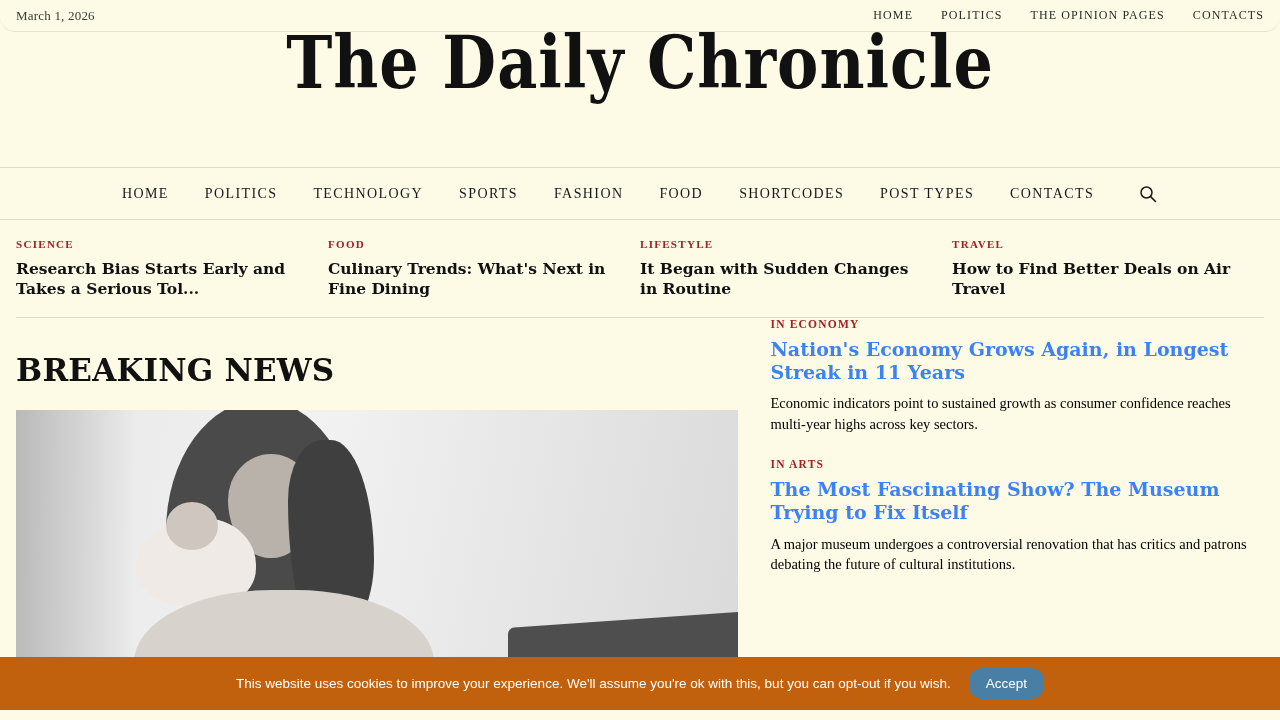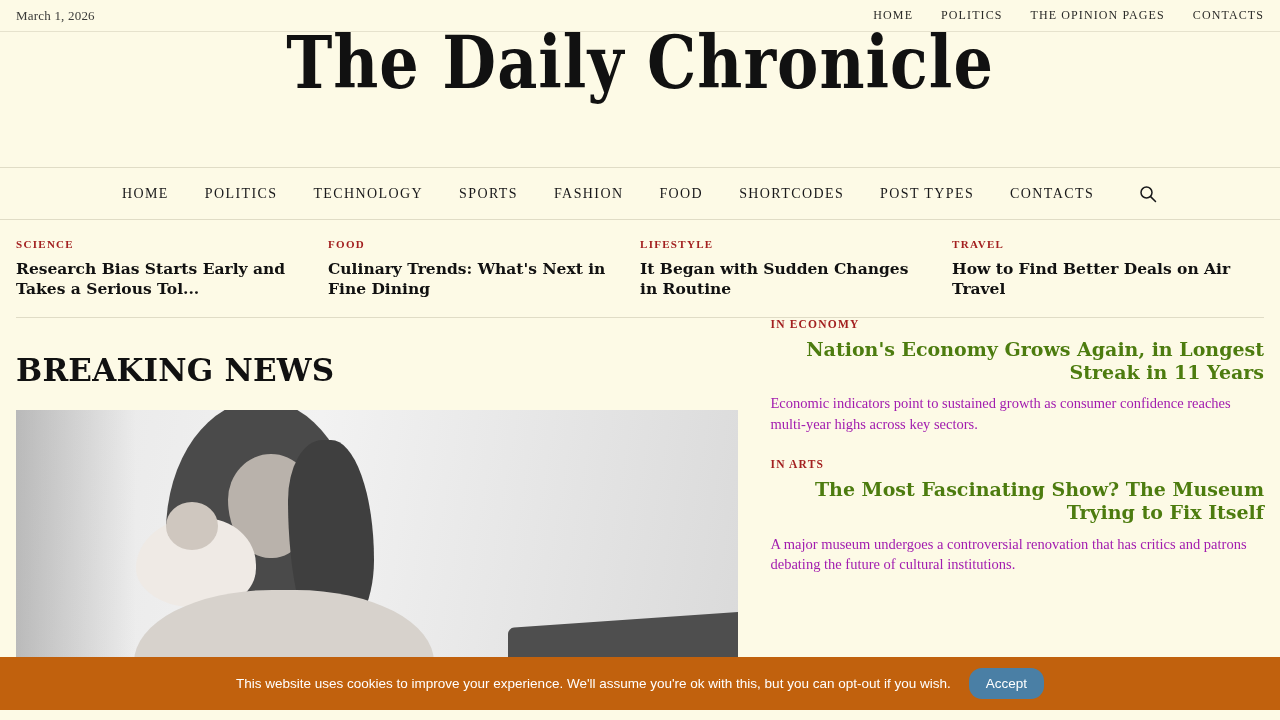--- a/index.html
+++ b/index.html
@@ -19,20 +19,21 @@
 
   
   .topbar {
     height: 32px;
     display: flex;
     align-items: center;
     justify-content: space-between;
     padding: 0 16px;
     border-bottom: 1px solid #e6e2cd;
     background: #fdfae6;
+    border-radius: 15px;
   }
   .topbar-date {
     font-family: "Liberation Serif", serif;
     font-size: 13px;
     color: #3a3a38;
     letter-spacing: .2px;
   }
   .topnav {
     display: flex;
     align-items: center;
@@ -229,30 +230,29 @@
     text-transform: uppercase;
     color: #a32020;
     margin-bottom: 8px;
     cursor: pointer;
   }
   .feed-title {
     font-family: "DejaVu Serif", serif;
     font-weight: 700;
     font-size: 19px;
     line-height: 1.22;
-    color: #4d7c0f;
+    color: #3b82f6;
     margin-bottom: 9px;
     cursor: pointer;
-    text-align: right;
   }
   .feed-excerpt {
     font-family: "Liberation Serif", serif;
     font-size: 14.5px;
     line-height: 1.42;
-    color: #a21caf;
+    color: #000000;
   }
 
   
   .cookiebar {
     position: absolute;
     left: 0; right: 0; bottom: 10px;
     height: 53px;
     background: #c1610d;
     display: flex;
     align-items: center;

